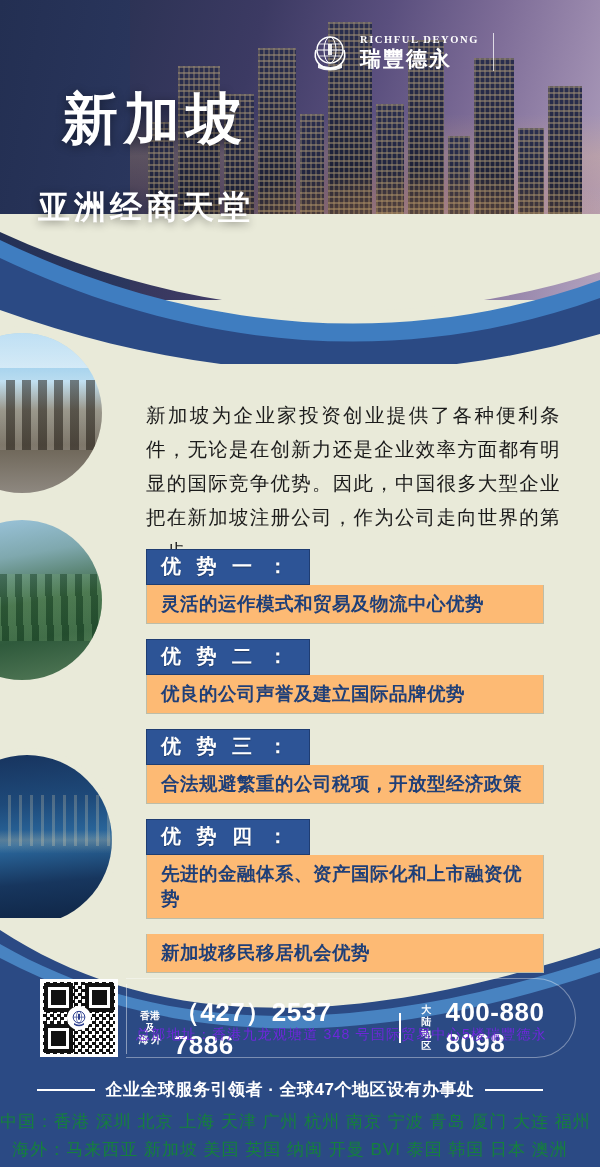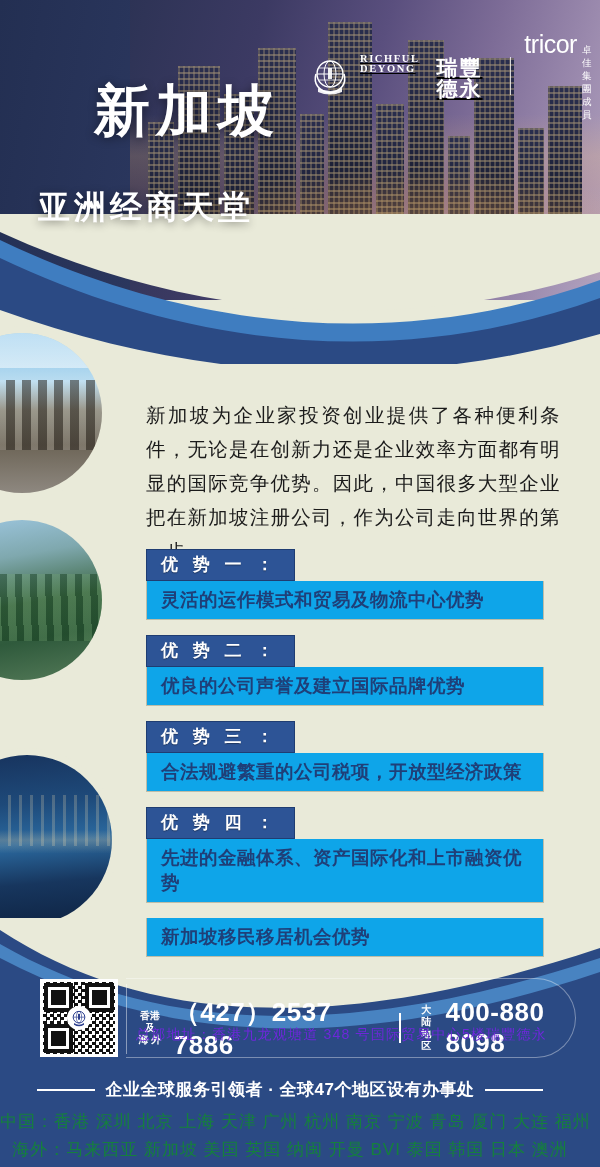--- a/index.html
+++ b/index.html
@@ -46,39 +46,38 @@
   
   .wave-wrap{position:absolute;left:0;top:214px;width:600px;height:150px;overflow:hidden;}
   .wave-wrap svg{display:block;}
 
   
   .logo{
     position:absolute;left:308px;top:30px;
     display:flex;align-items:center;gap:8px;z-index:6;
   }
   .emblem{width:44px;height:44px;position:relative;flex:none;}
-  .logo-cn-block{display:flex;flex-direction:row;line-height:1;text-decoration:underline;}
+  .logo-cn-block{display:flex;flex-direction:column;line-height:1;}
   .logo-en{
     font-size:10.5px;font-weight:bold;color:#fff;letter-spacing:1.6px;
     font-family:"Liberation Serif","DejaVu Serif",serif;
   }
   .logo-cn{
     font-size:21px;font-weight:bold;color:#fff;letter-spacing:2px;margin-top:3px;
   }
   .logo-div{width:1px;height:38px;background:rgba(255,255,255,.75);margin:0 6px;}
   .tricor{display:flex;align-items:baseline;gap:5px;}
   .tricor-name{font-size:25px;color:#fff;letter-spacing:-.5px;font-weight:500;}
   .tricor-sub{font-size:9.5px;color:#fff;letter-spacing:.5px;}
 
   
   .title-main{
-    position:absolute;left:62px;top:74px;z-index:6;
+    position:absolute;left:62px;top:82px;z-index:6;
     font-size:56px;font-weight:bold;color:#fff;letter-spacing:6px;
     text-shadow:0 2px 10px rgba(0,0,0,.45);
-    margin-left:32px;
   }
   .title-sub{
     position:absolute;left:38px;top:170px;z-index:6;
     font-size:32px;font-weight:bold;color:#fff;letter-spacing:4px;
     text-shadow:0 2px 8px rgba(0,0,0,.45);
     margin-top:16px;
   }
 
   
   .photo{
@@ -113,27 +112,27 @@
     font-size:19.5px;line-height:34px;color:#1b1b1b;letter-spacing:.4px;
     text-align:justify;
   }
 
   
   .adv-list{position:absolute;left:146px;top:549px;width:398px;z-index:5;}
   .adv{margin-bottom:15px;}
   .adv-label{
     display:inline-block;
     background:#2d5496;border:1px solid #1f3d72;
-    color:#fff;font-size:17px;font-weight:bold;
+    color:#fff;font-size:20px;font-weight:bold;
     padding:3px 16px 4px 14px;letter-spacing:5px;
     text-shadow:0 1px 1px rgba(0,0,0,.35);
   }
   .adv-text{
     border:1px solid #bdbda8;border-top:none;
-    background:#0ea5e9;
+    background:#fdba74;
     color:#1f3f78;font-size:18.5px;font-weight:bold;letter-spacing:.5px;
     padding:6px 10px 7px 14px;
   }
 
   
   .bottom{
     position:absolute;left:0;top:918px;width:600px;height:249px;overflow:hidden;
   }
   .bottom-bg{position:absolute;left:0;top:0;width:600px;height:249px;background:#e9ead9;}
   .bottom svg{position:absolute;left:0;top:0;}
@@ -231,24 +230,20 @@
         <rect x="20" y="14" width="4" height="11" fill="#ffffff" opacity=".9"></rect>
         <path d="M8 20 C5 30 11 37 22 39 C33 37 39 30 36 20" fill="none" stroke="#ffffff" stroke-width="1.6"></path>
         <path d="M10 34 Q22 40 34 34 L34 38 Q22 43 10 38 Z" fill="#ffffff" opacity=".92"></path>
       </svg>
     </div>
     <div class="logo-cn-block">
       <span class="logo-en">RICHFUL DEYONG</span>
       <span class="logo-cn">瑞豐德永</span>
     </div>
     <div class="logo-div"></div>
-    <div class="tricor">
-      <span class="tricor-name">tricor</span>
-      <span class="tricor-sub">卓佳集團成員</span>
-    </div>
   </div>
 
   <div class="wave-wrap">
     <svg width="600" height="150" viewBox="0 0 600 150">
       <path d="M0,18 C170,96 380,128 600,58 L600,0 L0,0 Z" fill="#e9ead9"></path>
       <path d="M0,26 C180,112 390,142 600,66 L600,108 C390,186 180,156 0,70 Z" fill="#3f7dc0"></path>
       <path d="M0,44 C180,130 390,160 600,84 L600,150 L0,150 Z" fill="#2b4a84"></path>
       <path d="M0,96 C200,168 400,178 600,120 L600,150 L0,150 Z" fill="#e9ead9"></path>
     </svg>
   </div>

